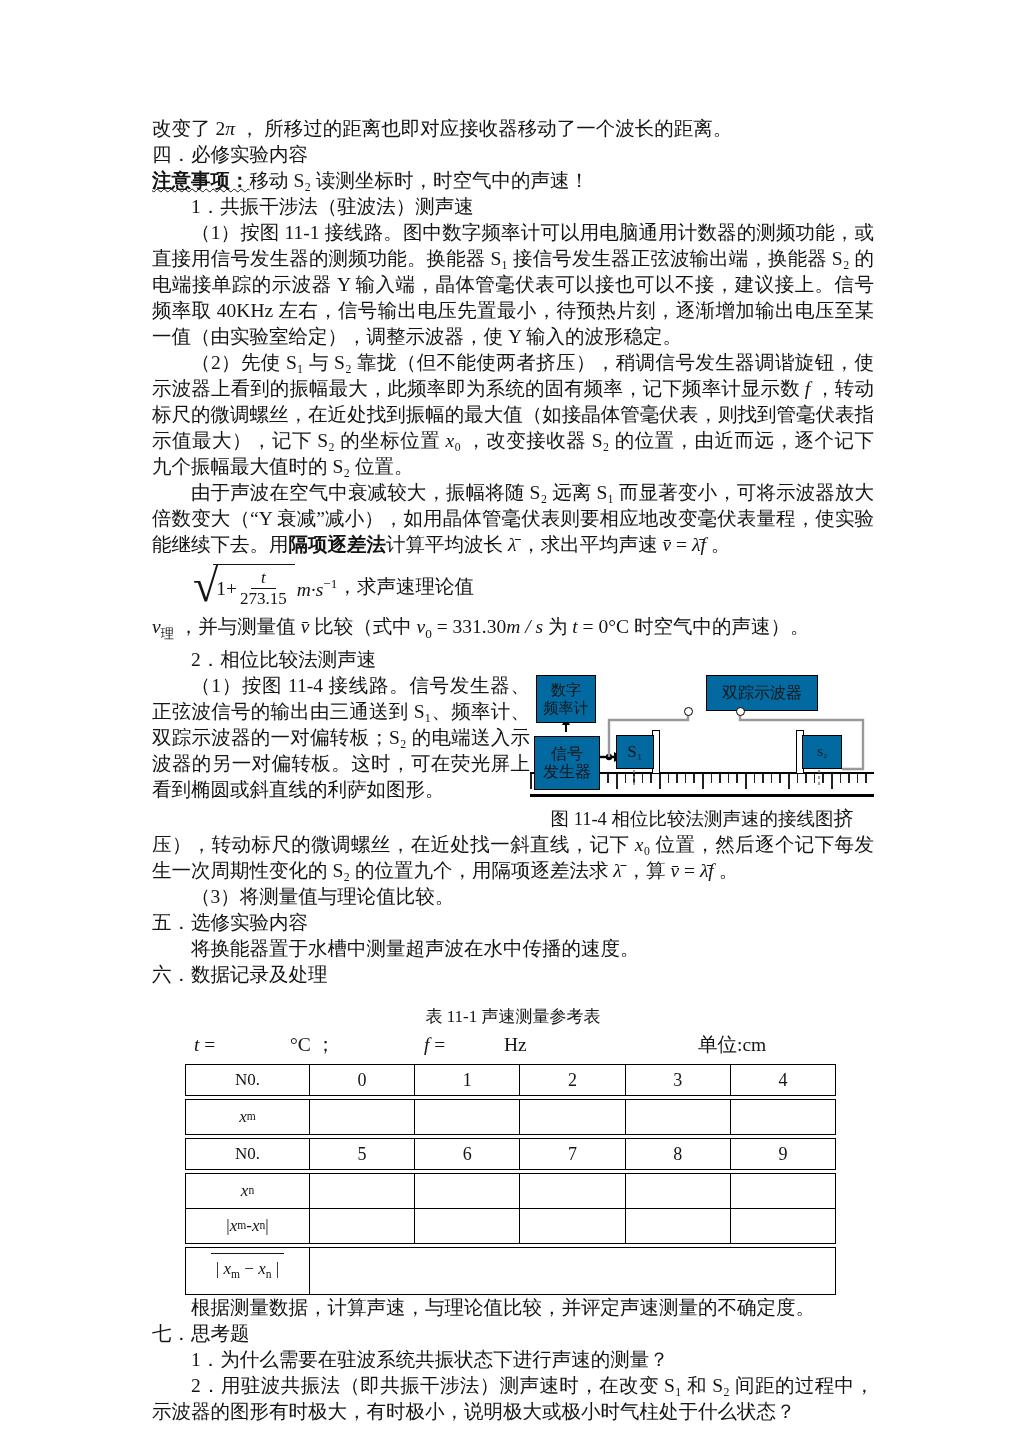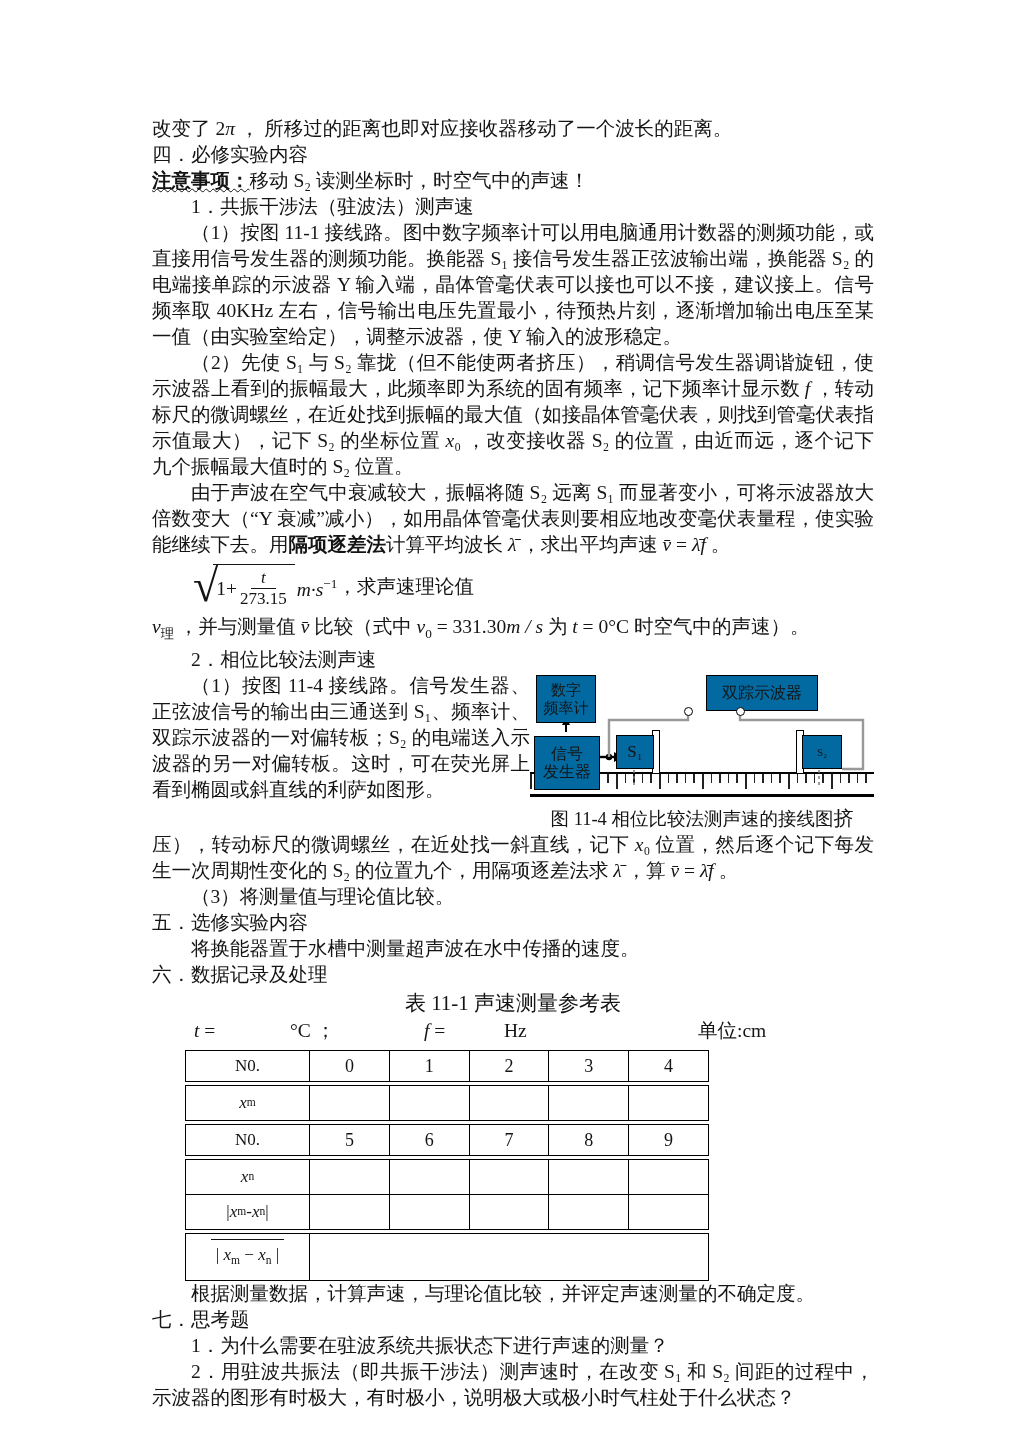--- a/index.html
+++ b/index.html
@@ -36,24 +36,24 @@
   .term{position:absolute;width:7px;height:7px;border:1.3px solid #000;border-radius:50%;background:#fff;z-index:4;}
   .flange{position:absolute;border:1.5px solid #000;background:#fff;z-index:3;}
   .wires{position:absolute;left:0;top:0;z-index:2;}
   .rline{position:absolute;background:#000;}
   .ticks-a{position:absolute;left:0;top:101px;width:344px;height:9px;
     background:repeating-linear-gradient(90deg,#222 0 1.5px,transparent 1.5px 8.6px);}
   .ticks-b{position:absolute;left:0;top:101px;width:344px;height:15px;
     background:repeating-linear-gradient(90deg,#222 0 1.8px,transparent 1.8px 43px);}
   .figcap{text-align:center;font-size:18.5px;margin-top:4px;white-space:nowrap;}
   
-  .tbl-title{text-align:center;font-size:21px;margin-top:2px;}
+  .tbl-title{text-align:center;font-size:17px;margin-top:16px;}
   .cond{position:relative;height:30px;margin-top:2px;}
   .cond span{position:absolute;top:0;}
-  .dtable{margin:2px 0 0 33px;width:524px;}
+  .dtable{margin:2px 0 0 33px;width:651px;}
   .trow{display:grid;grid-template-columns:123px repeat(5,1fr);}
   .tbox{border:1.8px solid #000;margin-top:3px;}
   .tbox:first-child{margin-top:0;}
   .tcell{border-left:1.5px solid #000;display:flex;align-items:center;justify-content:center;font-size:18px;}
   .tcell:first-child{border-left:none;}
   .rowline{border-top:1.5px solid #000;}
   .h30 .tcell{height:30px;}
   .h34 .tcell{height:34px;}
   .h46 .tcell{height:46px;}
   .lab{font-size:17px;}

